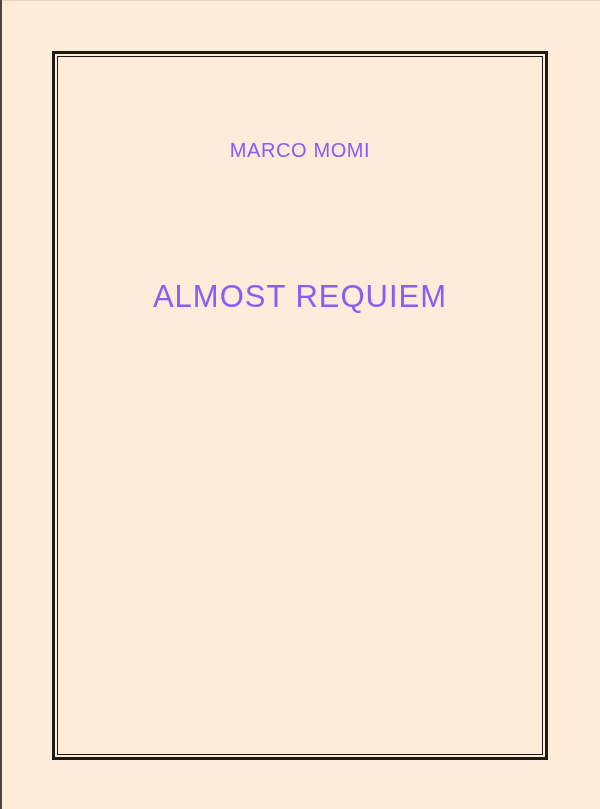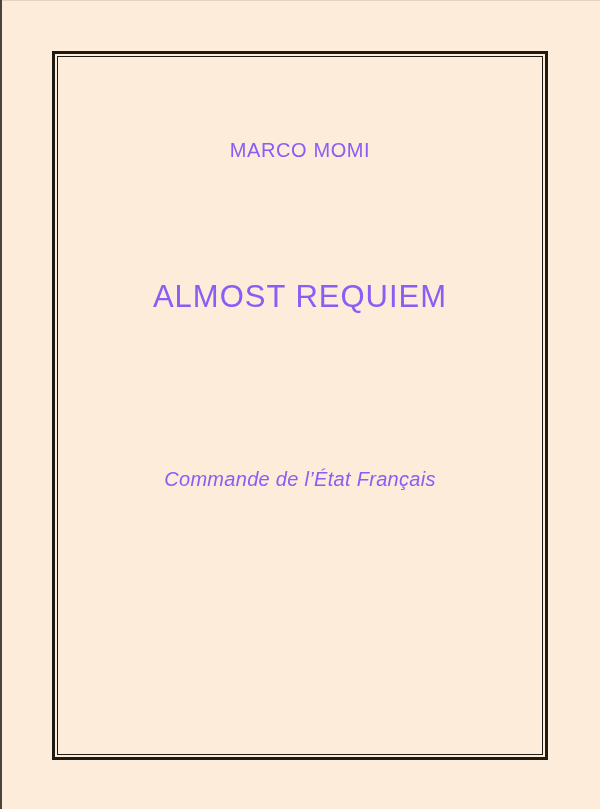--- a/index.html
+++ b/index.html
@@ -92,15 +92,14 @@
   <div class="scan-edge-top"></div>
   <div class="scan-edge"></div>
 
   <div class="frame"></div>
 
   <div class="textline composer">MARCO MOMI</div>
 
   <div class="textline title">ALMOST REQUIEM</div>
 
 
-  <div class="textline commission">Commande de l’État Français</div>
 
 </div>
 
 </body></html>

